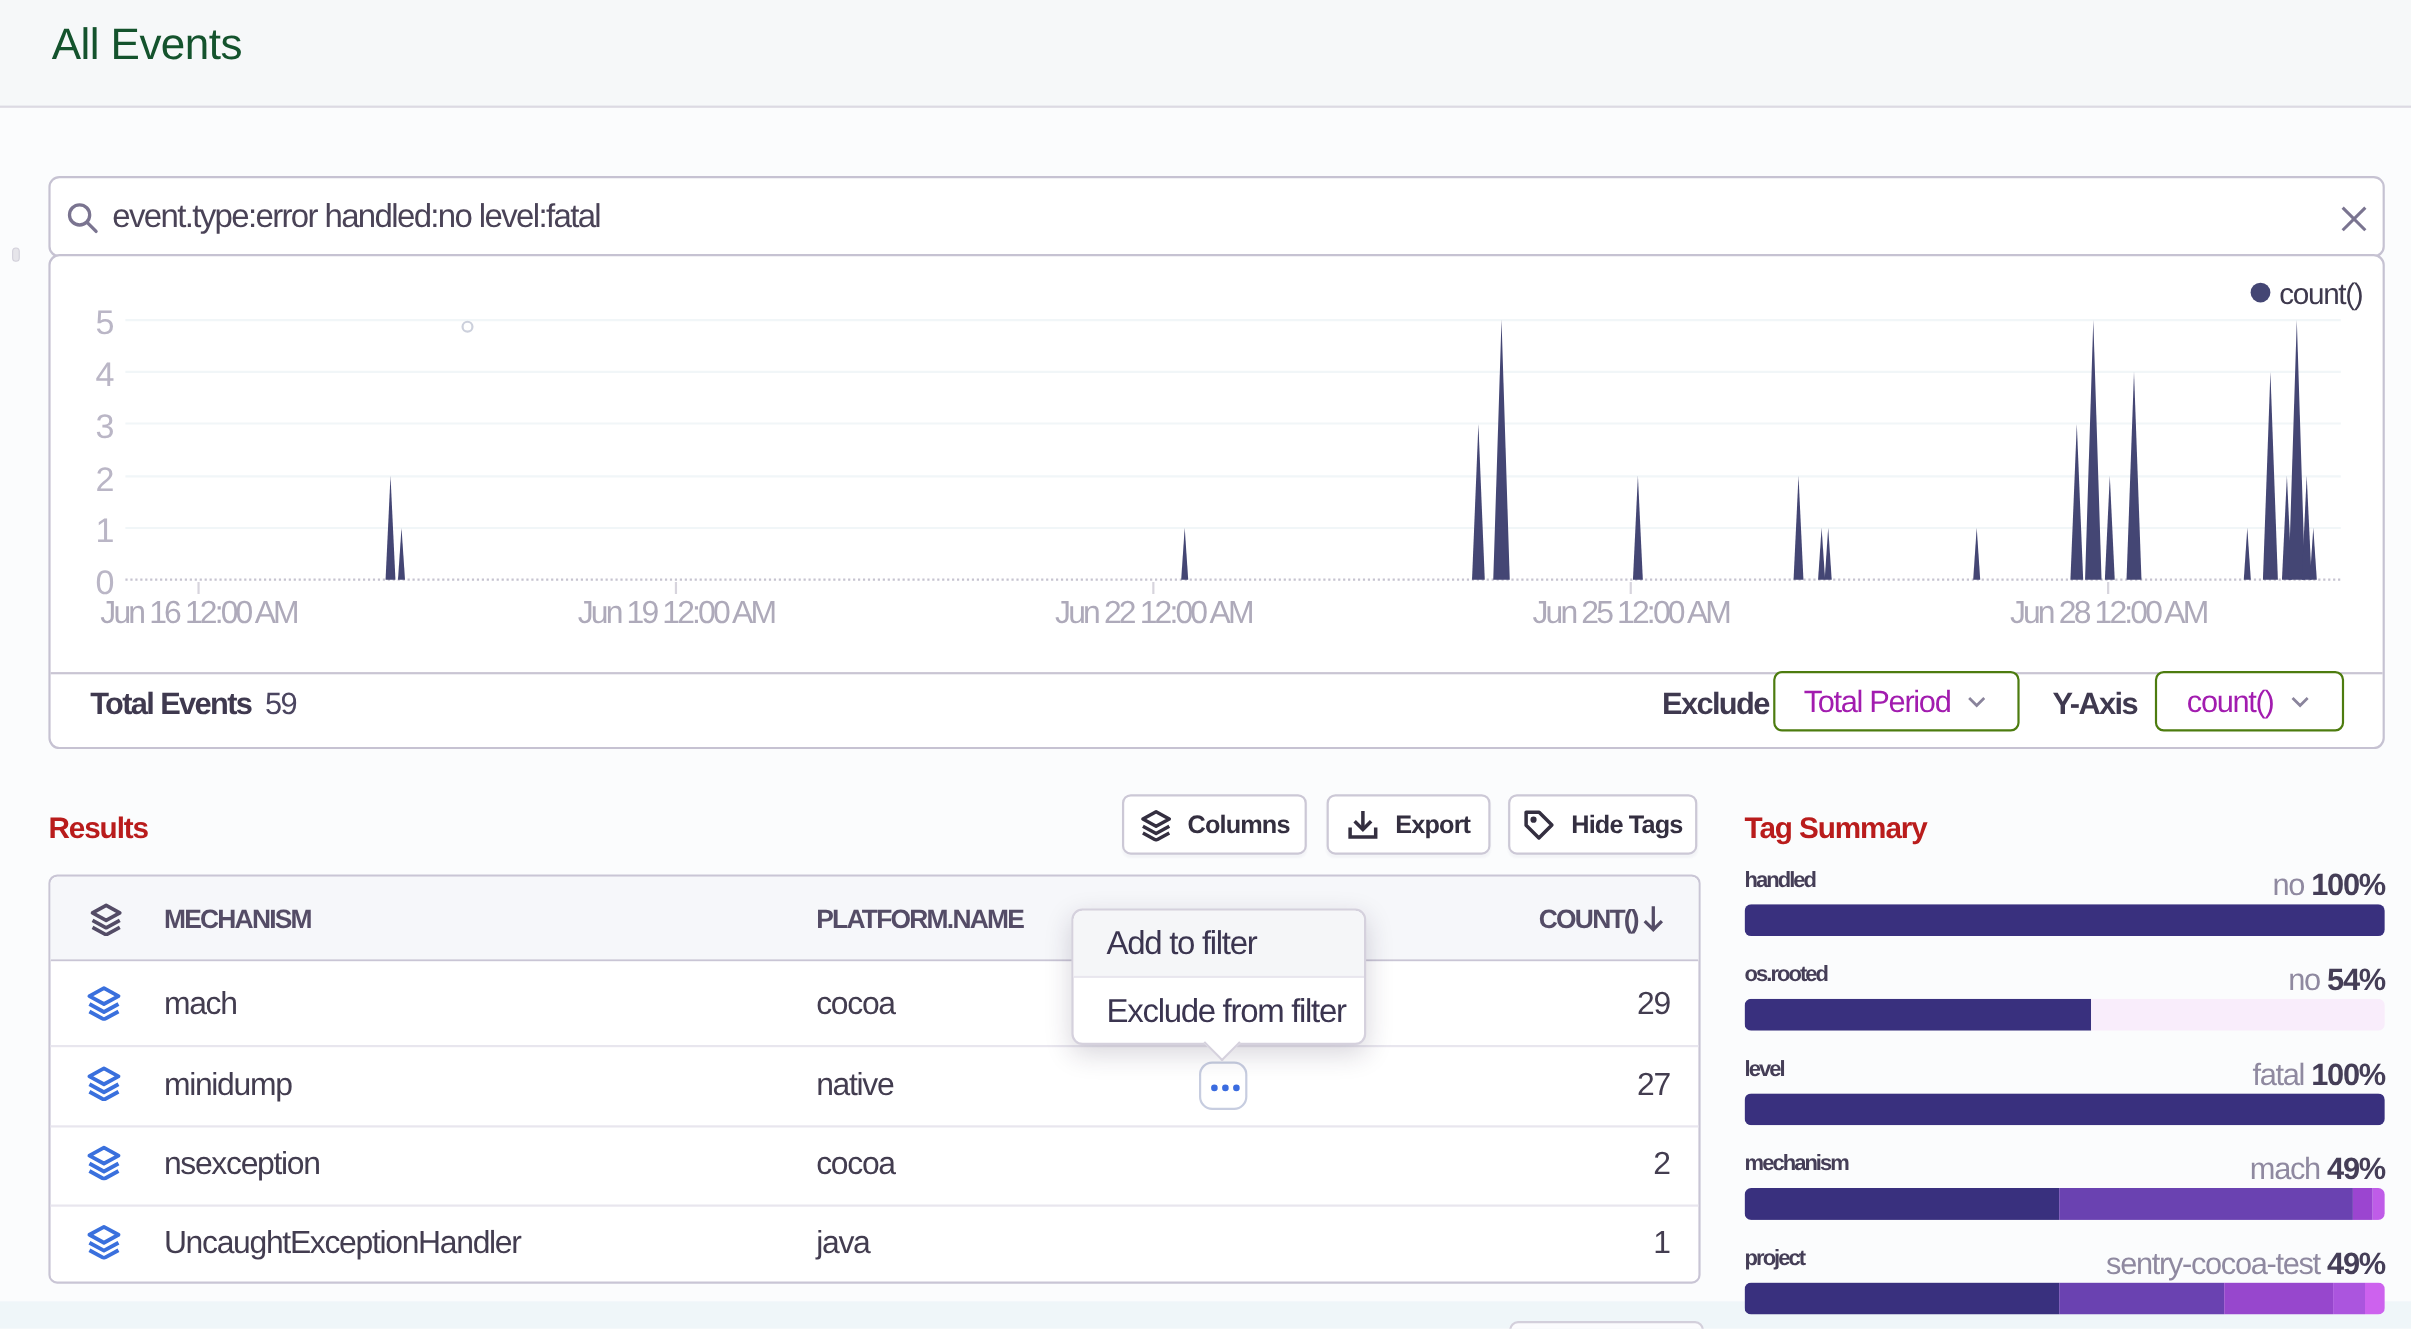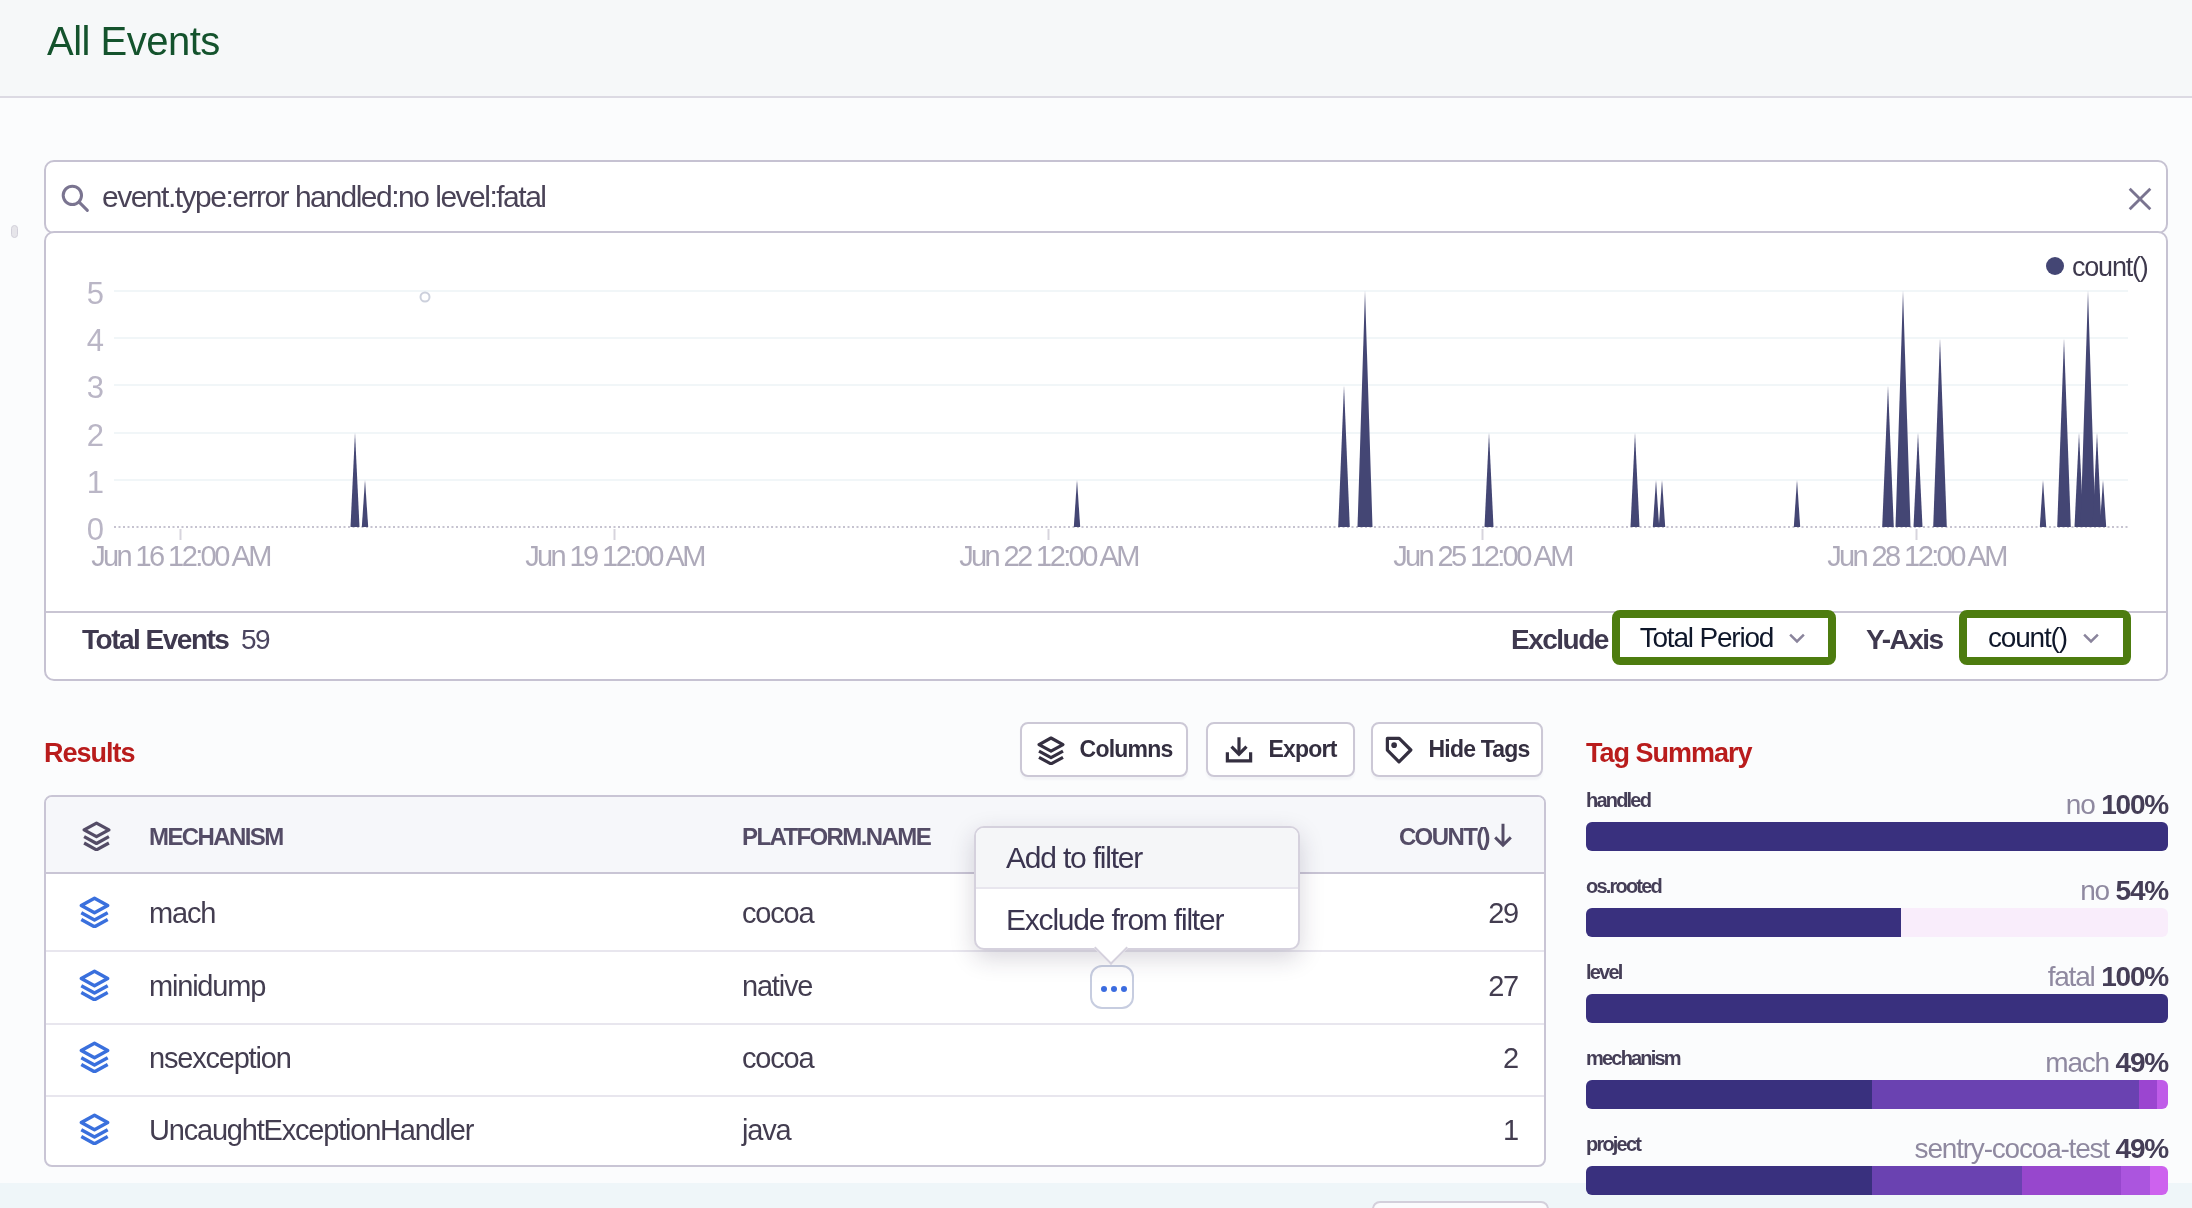--- a/index.html
+++ b/index.html
@@ -10,38 +10,38 @@
   .title { left:47px; top:19px; font-size:40px; letter-spacing:-0.5px; color:#14532d; }
 
   .pill { left:11px; top:225px; width:7px; height:13px; background:#e6e5ea; border:1px solid #d2d0da; border-radius:4px; }
 
   .search { left:44px; top:130px; width:2124px; height:74px; background:#fff; border:2px solid #c6c2d2; border-radius:10px;margin-top:30px; }
   .search-text { left:56px; top:18px; font-size:30px; letter-spacing:-1.5px; color:#4a4357; }
 
   .panel { left:44px; top:231px; width:2124px; height:450px; background:#fff; border:2px solid #c6c2d2; border-radius:10px; }
   .chartfooter { left:0; bottom:0; width:2120px; height:68px; border-top:2px solid #c9c5d3; }
   .cf-label { font-size:28px; letter-spacing:-1.5px; font-weight:bold; color:#3f394f; }
-  .dd { background:#fff; border:8px solid #4d7c0f; border-radius:8px; font-size:28px; letter-spacing:-1.2px; color:#0f172a; display:flex; align-items:center; justify-content:center; }
+  .dd { background:#fff; border:2px solid #4d7c0f; border-radius:8px; font-size:28px; letter-spacing:-1.2px; color:#a21caf; display:flex; align-items:center; justify-content:center; }
 
   .btn { background:#fff; border:2px solid #ccc8d6; border-radius:8px; display:flex; align-items:center; justify-content:center; font-weight:bold; font-size:23px; letter-spacing:-0.8px; color:#342f40; box-shadow:0 3px 2px rgba(60,50,90,0.04); }
 
   .sechead { font-size:27px; font-weight:bold; letter-spacing:-1px; color:#b91c1c; }
 
   .table { left:44px; top:795px; width:1502px; height:372px; background:#fff; border:2px solid #c9c5d5; border-radius:8px; }
   .thead { position:absolute; left:0; top:0; width:100%; height:77px; background:#f6f7fa; border-bottom:2px solid #c9c5d5; border-radius:6px 6px 0 0; }
   .th { position:absolute; top:26px; font-size:24px; font-weight:bold; letter-spacing:-1.6px; color:#544c66; }
   .row-sep { position:absolute; left:0; width:100%; height:2px; background:#e8e6ee; }
   .cell { position:absolute; font-size:29px; letter-spacing:-1.2px; color:#433d50; }
 
   .tag-label { font-size:20px; font-weight:bold; letter-spacing:-1.8px; color:#453e57; }
   .tag-val { font-size:28px; letter-spacing:-1.2px; color:#8f89a0; }
   .tag-pct { font-size:28px; font-weight:bold; letter-spacing:-1.2px; color:#453e57; }
   .bar { position:absolute; left:0; width:582px; height:29px; border-radius:6px; overflow:hidden; display:flex; }
 
-  .popup { left:974px; top:826px; width:326px; height:124px; background:#fff; border:2px solid #d5d1dd; border-radius:10px; box-shadow:0 8px 24px rgba(37,26,60,0.18); z-index:5; }
+  .popup { left:974px; top:826px; width:268px; height:124px; background:#fff; border:2px solid #d5d1dd; border-radius:10px; box-shadow:0 8px 24px rgba(37,26,60,0.18); z-index:5; }
   .popup-item { position:absolute; left:0; width:100%; height:61px; font-size:30px; letter-spacing:-1.2px; color:#3b3550; display:flex; align-items:center; padding-left:30px; }
   .popup-arrow { left:1099px; top:936px; width:24px; height:24px; background:#fff; border-right:2px solid #d5d1dd; border-bottom:2px solid #d5d1dd; transform:rotate(45deg); z-index:6; }
 
   .dotsbtn { left:1090px; top:965px; width:44px; height:44px; background:#fff; border:2px solid #c7cde0; border-radius:12px; z-index:2; }
 
   .bottomstrip { left:0; top:1183px; width:2192px; height:25px; background:#eff6f9; }
   .pagsliver { left:1372px; top:1201px; width:177px; height:20px; background:#fbfbfd; border:2px solid #d3cfdb; border-radius:8px 8px 0 0; }
 </style>
 </head>
 <body>

